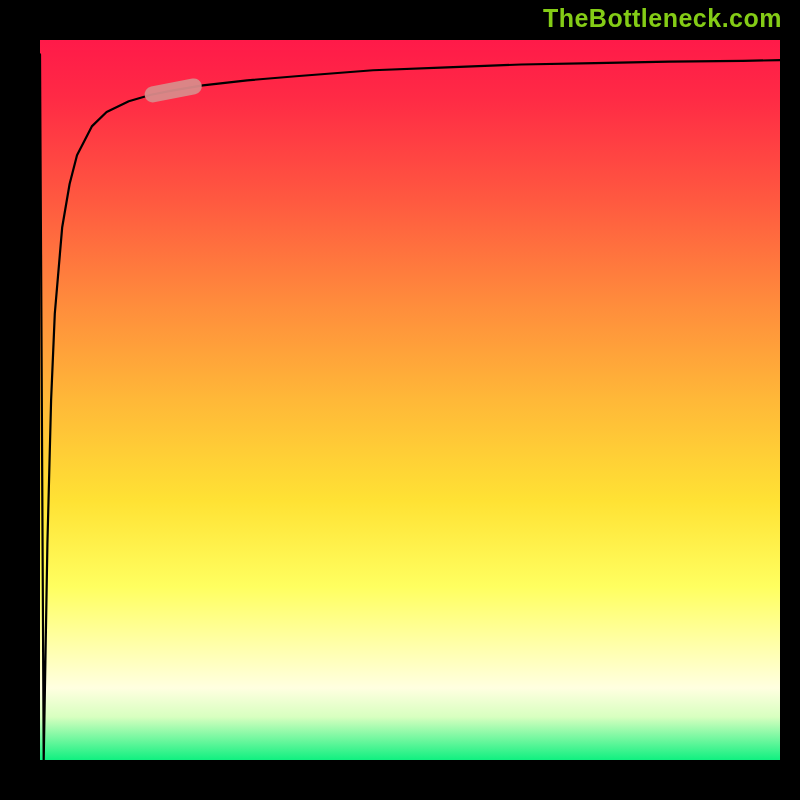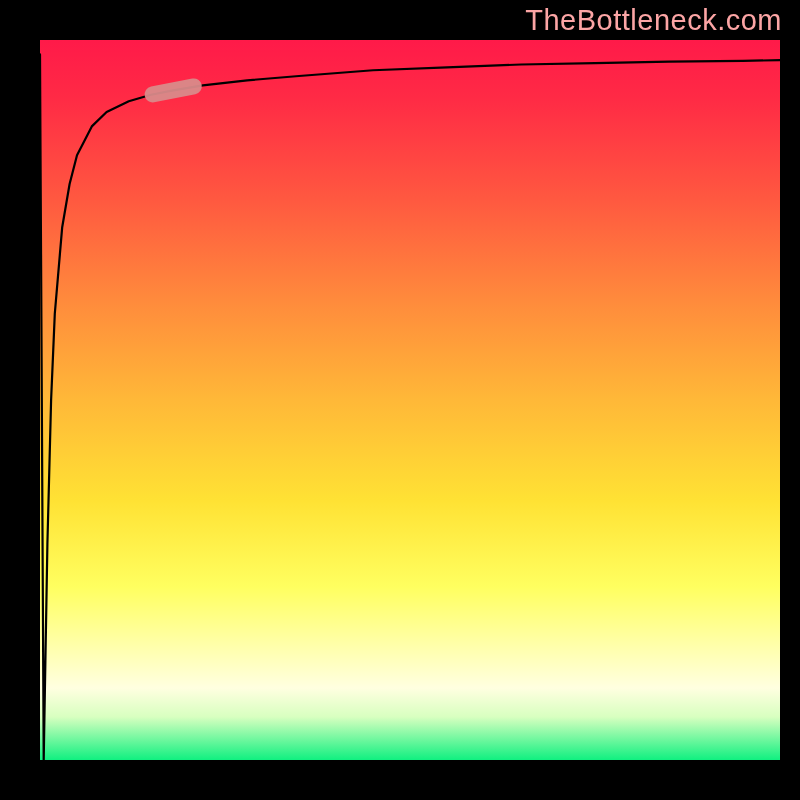--- a/index.html
+++ b/index.html
@@ -34,24 +34,24 @@
       #ffffe0 90%,
       #d8ffc0 94%,
       #10f080 100%
     );
     overflow: hidden;
   }
   .watermark {
     position: absolute;
     top: 4px;
     right: 18px;
-    color: #fca5a5;
-    font-size: 29px;
+    color: #84cc16;
+    font-size: 25px;
     letter-spacing: 0.5px;
-    font-weight: normal;
+    font-weight: bold;
     z-index: 5;
   }
   .curve-svg {
     position: absolute;
     left: 0;
     top: 0;
     width: 740px;
     height: 720px;
   }
   .curve-path {

